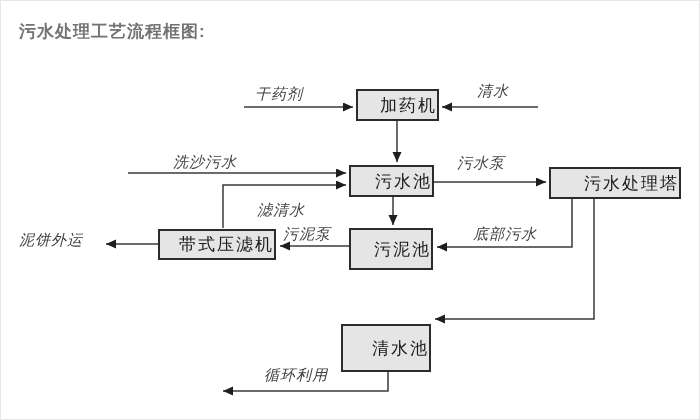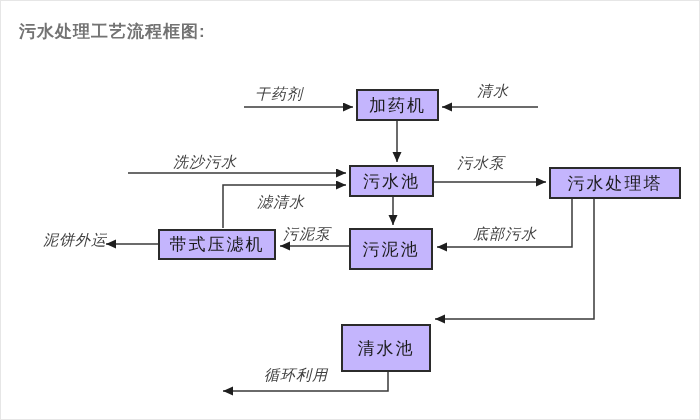--- a/index.html
+++ b/index.html
@@ -30,24 +30,24 @@
   }
   svg.wires polyline {
     fill: none;
     stroke: #3a3a3a;
     stroke-width: 1.5;
   }
   .node {
     position: absolute;
     box-sizing: border-box;
     border: 2px solid #2b2b2b;
-    background: #c4b5fd;
+    background: #e5e5e5;
     display: flex;
     align-items: center;
-    justify-content: center;
+    justify-content: flex-end;
     font-size: 17px;
     color: #1a1a1a;
     letter-spacing: 2px;
     white-space: nowrap;
   }
   .lbl {
     position: absolute;
     font-size: 15px;
     color: #404040;
     letter-spacing: 1px;
@@ -98,20 +98,20 @@
   <div class="node" style="left:348px; top:227px; width:84px; height:42px;">
     <span>污泥池</span>
   </div>
   <div class="node" style="left:340px; top:300px; width:90px; height:48px;margin-top:23px;">
     <span>清水池</span>
   </div>
 
   <div class="lbl" style="left:254px; top:84px;">干药剂</div>
   <div class="lbl" style="left:476px; top:81px;">清水</div>
   <div class="lbl" style="left:172px; top:152px;">洗沙污水</div>
-  <div class="lbl" style="left:256px; top:192px;">滤清水</div>
+  <div class="lbl" style="left:256px; top:200px;">滤清水</div>
   <div class="lbl" style="left:456px; top:153px;">污水泵</div>
   <div class="lbl" style="left:282px; top:224px;">污泥泵</div>
   <div class="lbl" style="left:472px; top:224px;">底部污水</div>
-  <div class="lbl" style="left:18px; top:230px;margin-left:24px;">泥饼外运</div>
+  <div class="lbl" style="left:18px; top:230px;">泥饼外运</div>
   <div class="lbl" style="left:263px; top:365px;">循环利用</div>
 
 </div>
 
 </body></html>

